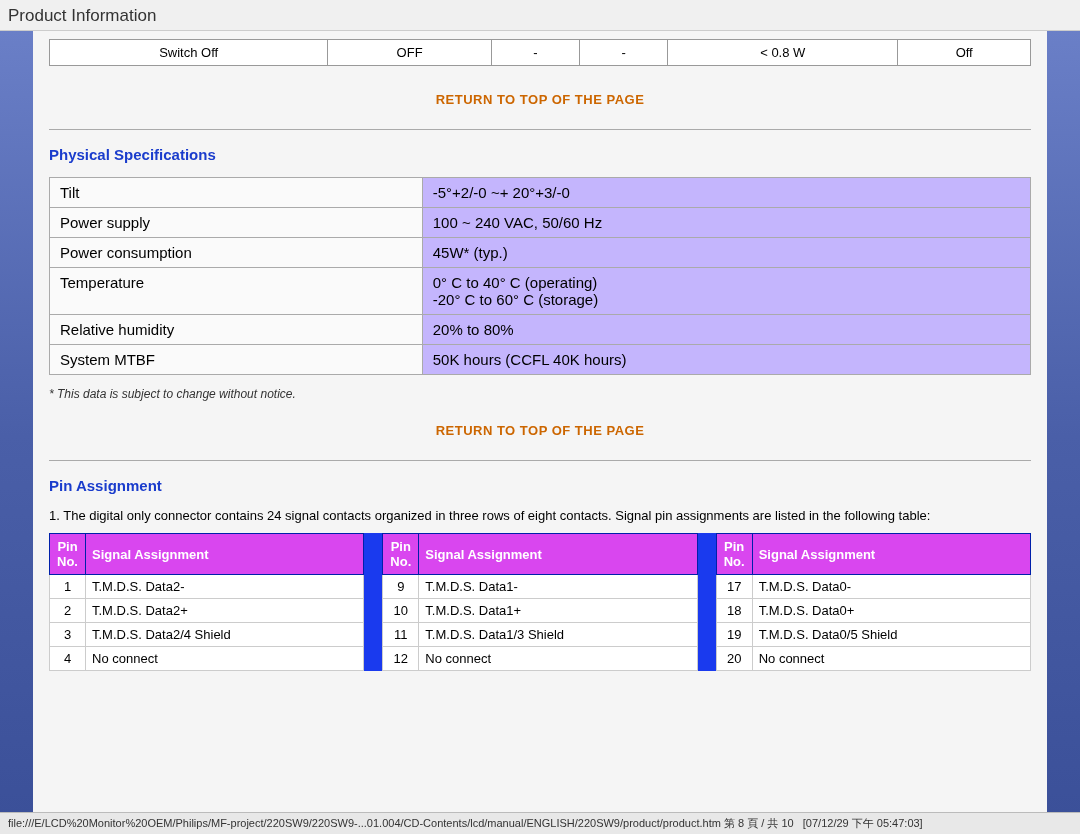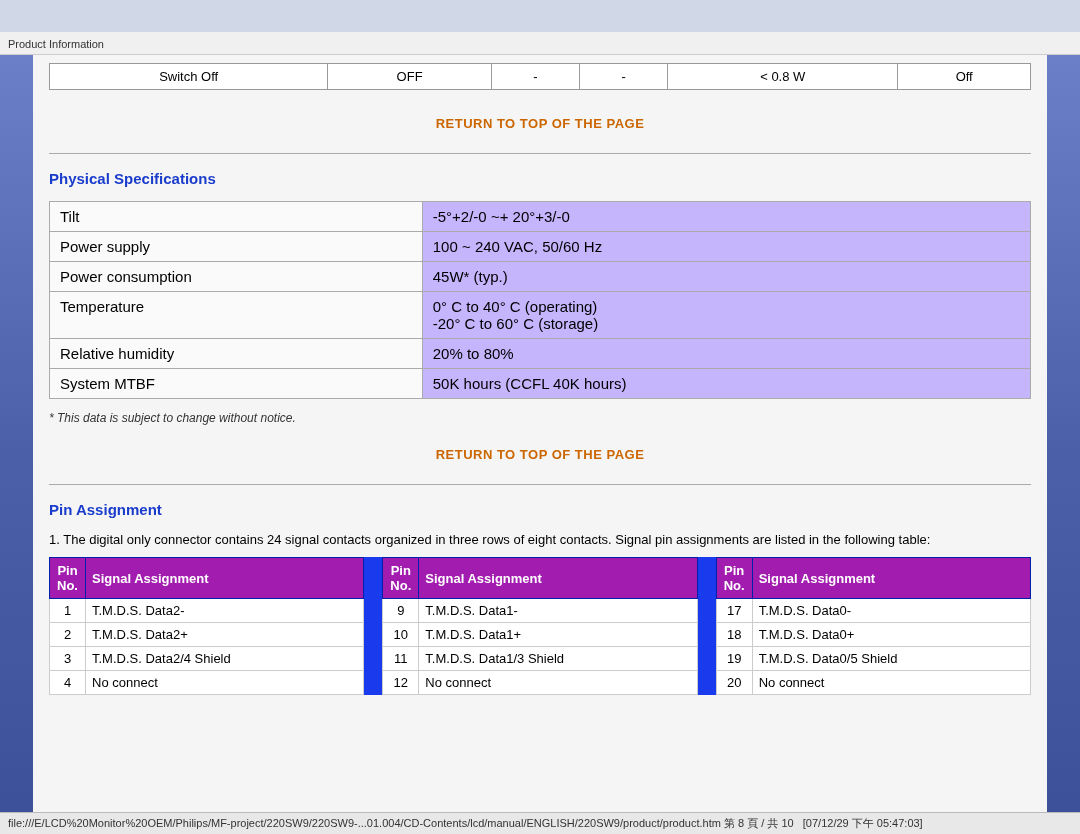--- a/index.html
+++ b/index.html
@@ -6,26 +6,25 @@
     body {
       font-family: Arial, sans-serif;
       font-size: 13px;
       background: #d0d8e8;
       color: #000;
       width: 1080px;
       min-height: 834px;
       position: relative;
     }
     .product-info-label {
-      font-size: 11px;
+      font-size: 17px;
       color: #333;
       padding: 6px 8px 4px 8px;
       background: #f0f0f0;
       border-bottom: 1px solid #ccc;
-      margin-top: 32px;
     }
     .main-layout {
       display: flex;
       width: 100%;
       min-height: 810px;
     }
     .left-sidebar {
       width: 33px;
       background: linear-gradient(to bottom, #6a7fc7, #4a5fa8, #3a4f98);
       min-height: 810px;
@@ -130,21 +129,21 @@
     .col-divider {
       width: 18px;
       background: #1a3aee;
     }
     .pin-sub-table {
       width: 100%;
       border-collapse: collapse;
       font-size: 13px;
     }
     .pin-sub-table th {
-      background: #a21caf;
+      background: #d946ef;
       color: #fff;
       padding: 5px 6px;
       border: 1px solid #0020aa;
       text-align: left;
       font-weight: bold;
     }
     .pin-sub-table th.pin-no-th {
       width: 36px;
       text-align: center;
     }

